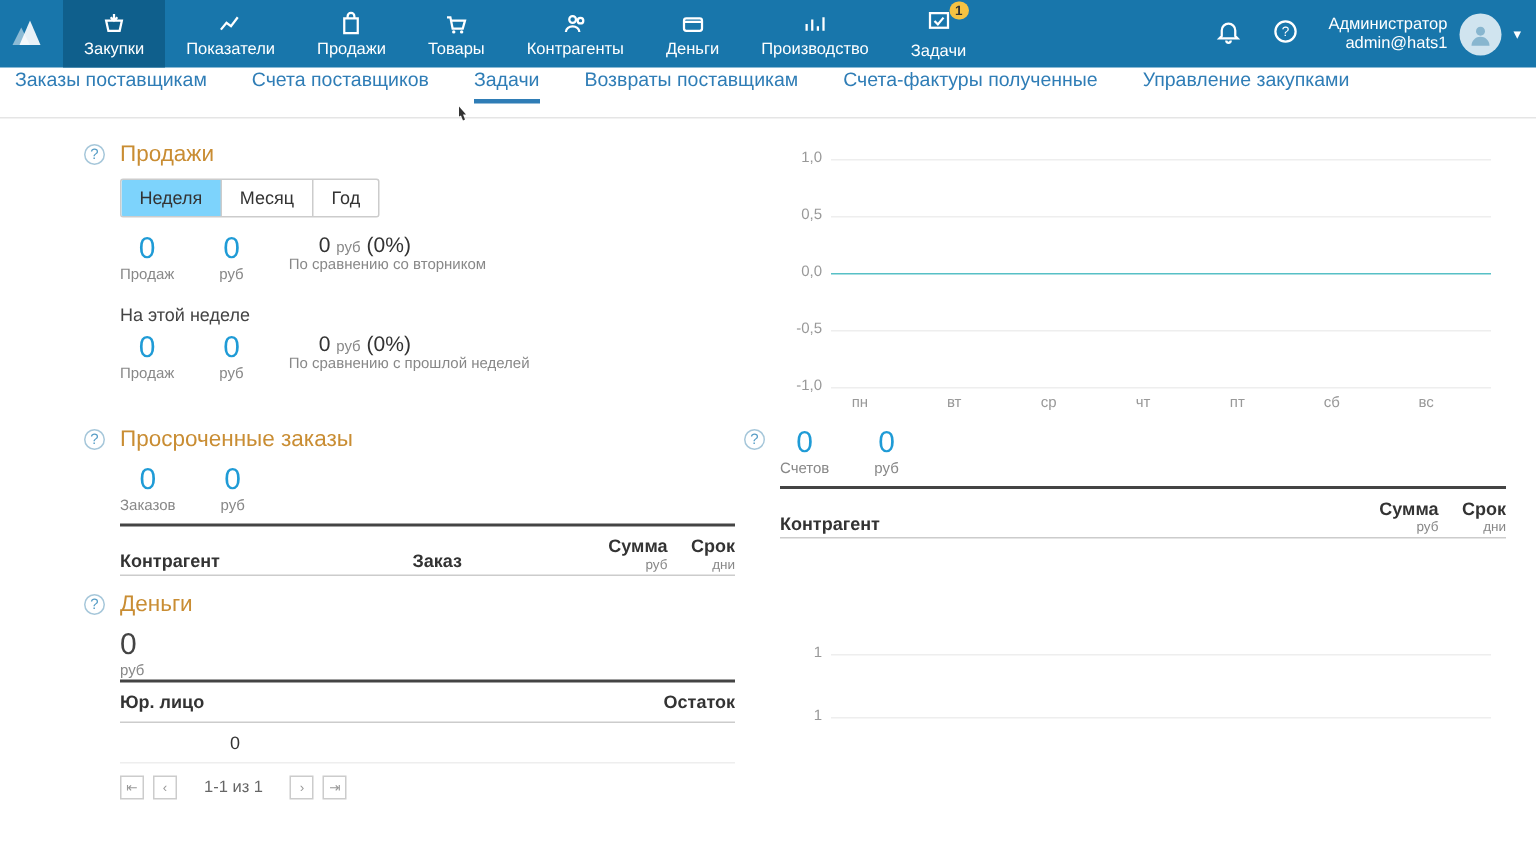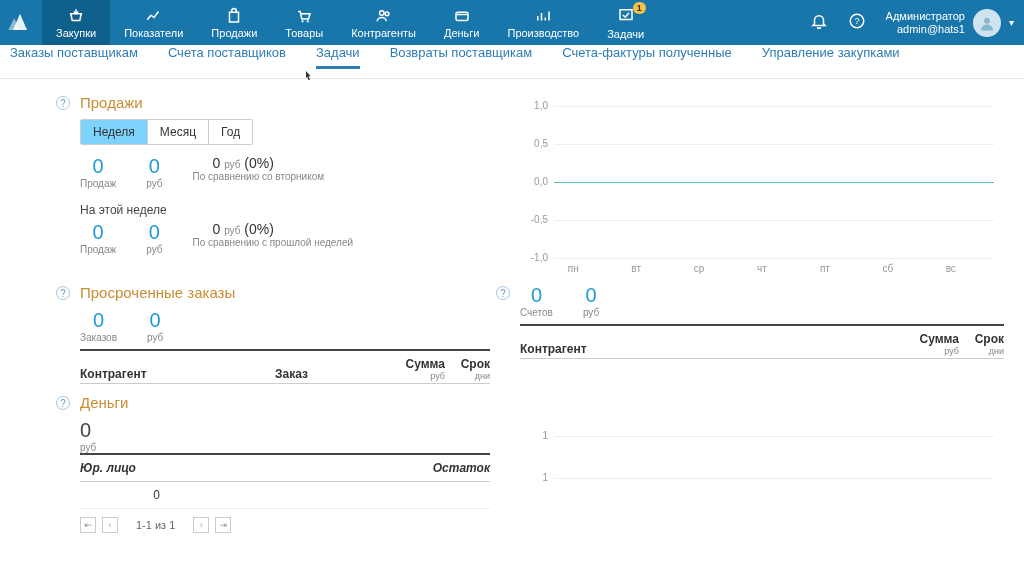--- a/index.html
+++ b/index.html
@@ -64,21 +64,21 @@
 .mini-stats .lbl { font-size:10px; color:#888; text-align:center; }
 .thead { display:flex; border-top:2px solid #444; border-bottom:1px solid #ccc; padding:6px 0 2px; font-size:12px; font-weight:bold;align-items:flex-end; }
 .thead .sub { font-size:9px; color:#888; font-weight:normal; display:block; }
 .thead .c1 { flex:1; }
 .thead .c2 { width:110px; }
 .thead .c3 { width:60px; text-align:right; }
 .thead .c4 { width:45px; text-align:right; }
 
 
 .money-val { font-size:20px; color:#444; }
-.money-thead { display:flex; border-top:2px solid #444; border-bottom:1px solid #ccc; padding:6px 0; font-size:12px; font-weight:bold;font-style:italic; }
+.money-thead { display:flex; border-top:2px solid #444; border-bottom:1px solid #ccc; padding:6px 0; font-size:12px; font-weight:bold; }
 .money-thead .c1 { flex:1; }
 .money-thead .c2 { width:80px; text-align:right; }
 .money-row { display:flex; padding:6px 0; border-bottom:1px solid #eee; font-size:12px; }
 .money-row .c1 { flex:1; }
 .money-row .c2 { width:80px; text-align:right; }
 .pager { display:flex; align-items:center; gap:6px; margin-top:8px; font-size:11px; color:#666; }
 .pager .pb { width:16px; height:16px; border:1px solid #ccc; display:flex; align-items:center; justify-content:center; cursor:pointer; font-size:9px; color:#999; }
 
 .chart2 { position:relative; height:80px; padding:10px 10px 0 34px; margin-top:30px; }
 .chart2 .yl { position:absolute; left:0; font-size:10px; color:#999; width:28px; text-align:right; }

